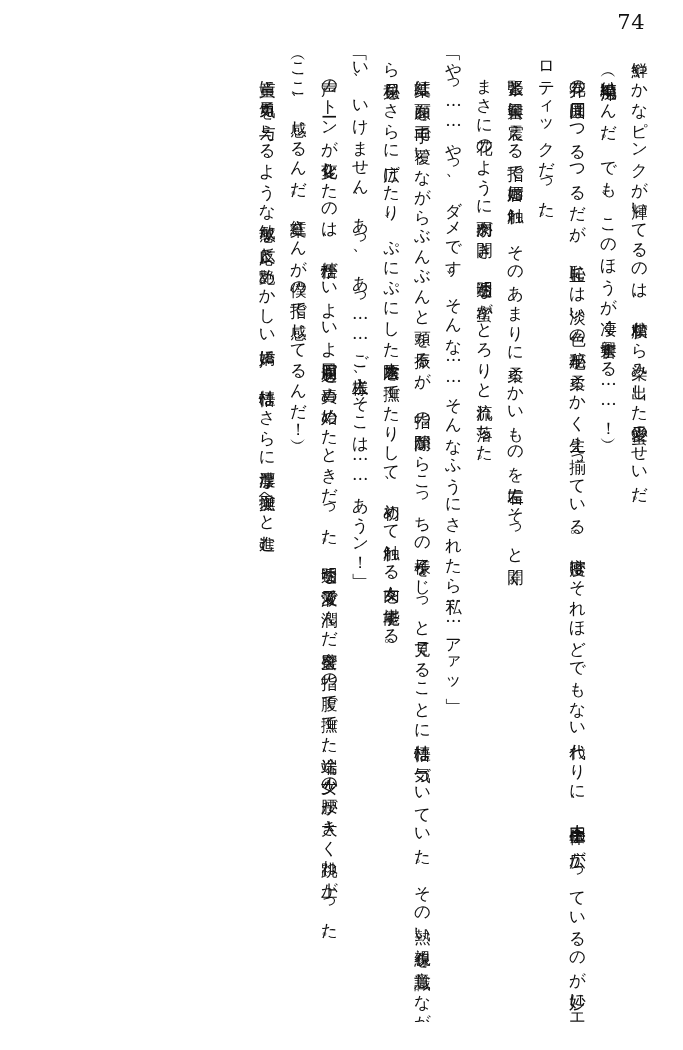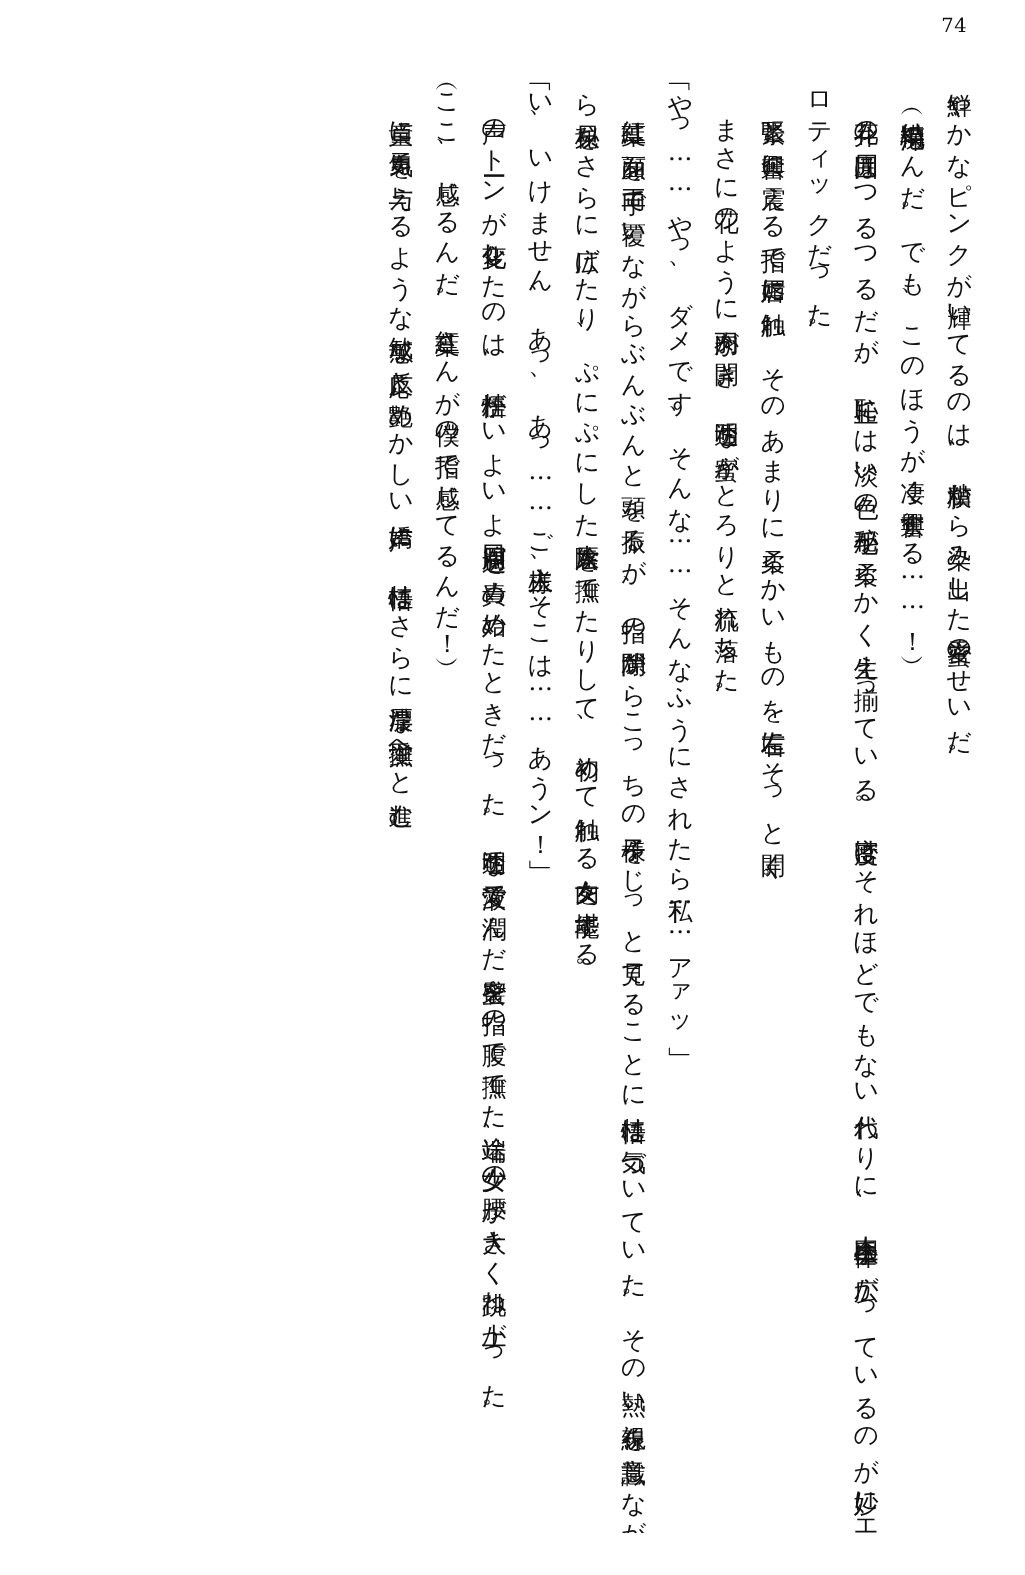--- a/index.html
+++ b/index.html
@@ -18,21 +18,21 @@
     position: relative;
     width: 683px;
     height: 1050px;
     box-sizing: border-box;
     background: #ffffff;
   }
   .page-number {
     position: absolute;
     top: 10px;
     right: 38px;
-    font-size: 13px;
+    font-size: 21px;
     font-family: "DejaVu Serif", "Liberation Serif", serif;
     color: #111111;
     letter-spacing: 0.5px;
   }
   .body-text {
     position: absolute;
     top: 50px;
     left: 30px;
     right: 28px;
     bottom: 28px;

